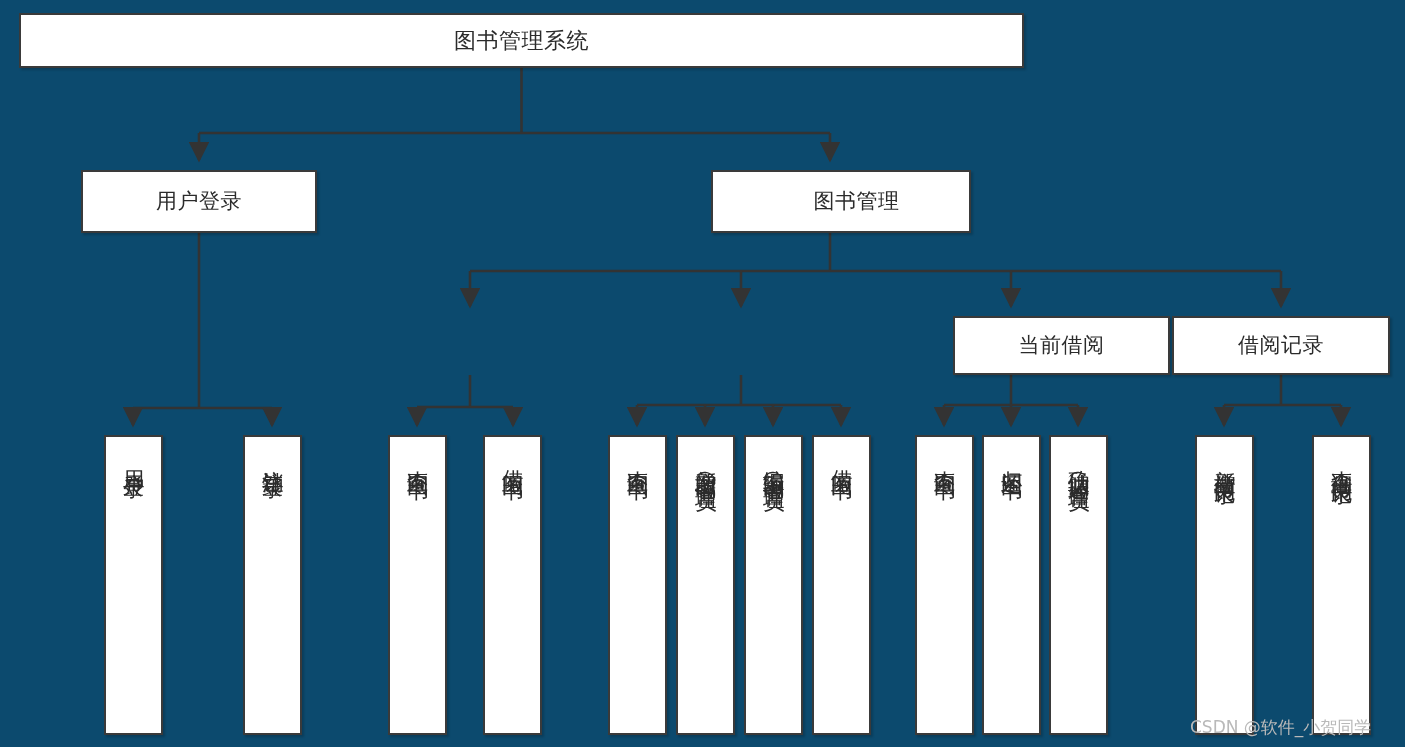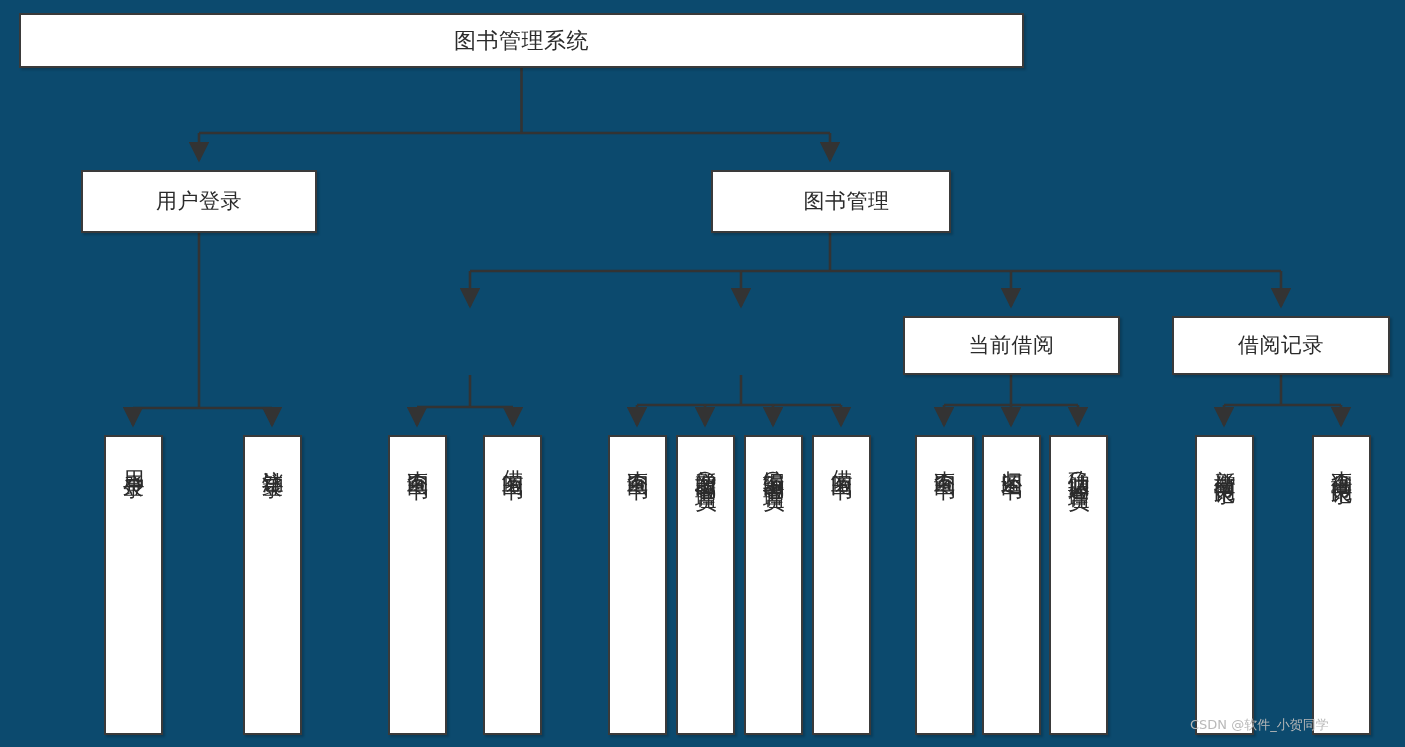--- a/index.html
+++ b/index.html
@@ -54,21 +54,21 @@
     writing-mode: vertical-rl;
     text-orientation: upright;
     font-size: 21.5px;
     letter-spacing: 3px;
     text-align: left;
   }
   #watermark {
     position: absolute;
     left: 1190px;
     top: 716px;
-    font-size: 13px;
+    font-size: 17px;
     color: #b9b9b9;
     white-space: nowrap;
     z-index: 5;
     font-family: "DejaVu Sans", "Liberation Sans", sans-serif;
   }
 </style>
 </head>
 <body>
 
 <div id="canvas">
@@ -123,25 +123,25 @@
     </g>
   </svg>
 
   <div class="node horiz root" style="left: 19px; top: 13px; width: 1005px; height: 55px;">
     <span class="label">图书管理系统</span>
   </div>
 
   <div class="node horiz" style="left: 81px; top: 170px; width: 236px; height: 63px;">
     <span class="label">用户登录</span>
   </div>
-  <div class="node horiz" style="left: 711px; top: 170px; width: 240px; height: 63px; padding-left: 31px;">
+  <div class="node horiz" style="left: 711px; top: 170px; width: 260px; height: 63px; padding-left: 31px;">
     <span class="label">图书管理</span>
   </div>
 
-  <div class="node horiz" style="left: 903px; top: 316px; width: 217px; height: 59px;">
+  <div class="node horiz" style="left: 953px; top: 316px; width: 217px; height: 59px;">
     <span class="label">当前借阅</span>
   </div>
   <div class="node horiz" style="left: 1172px; top: 316px; width: 218px; height: 59px;">
     <span class="label">借阅记录</span>
   </div>
 
   <div class="node vert" style="left: 104px; top: 435px; width: 59px; height: 300px;">
     <span class="label">用户登录</span>
   </div>
   <div class="node vert" style="left: 243px; top: 435px; width: 59px; height: 300px;">

